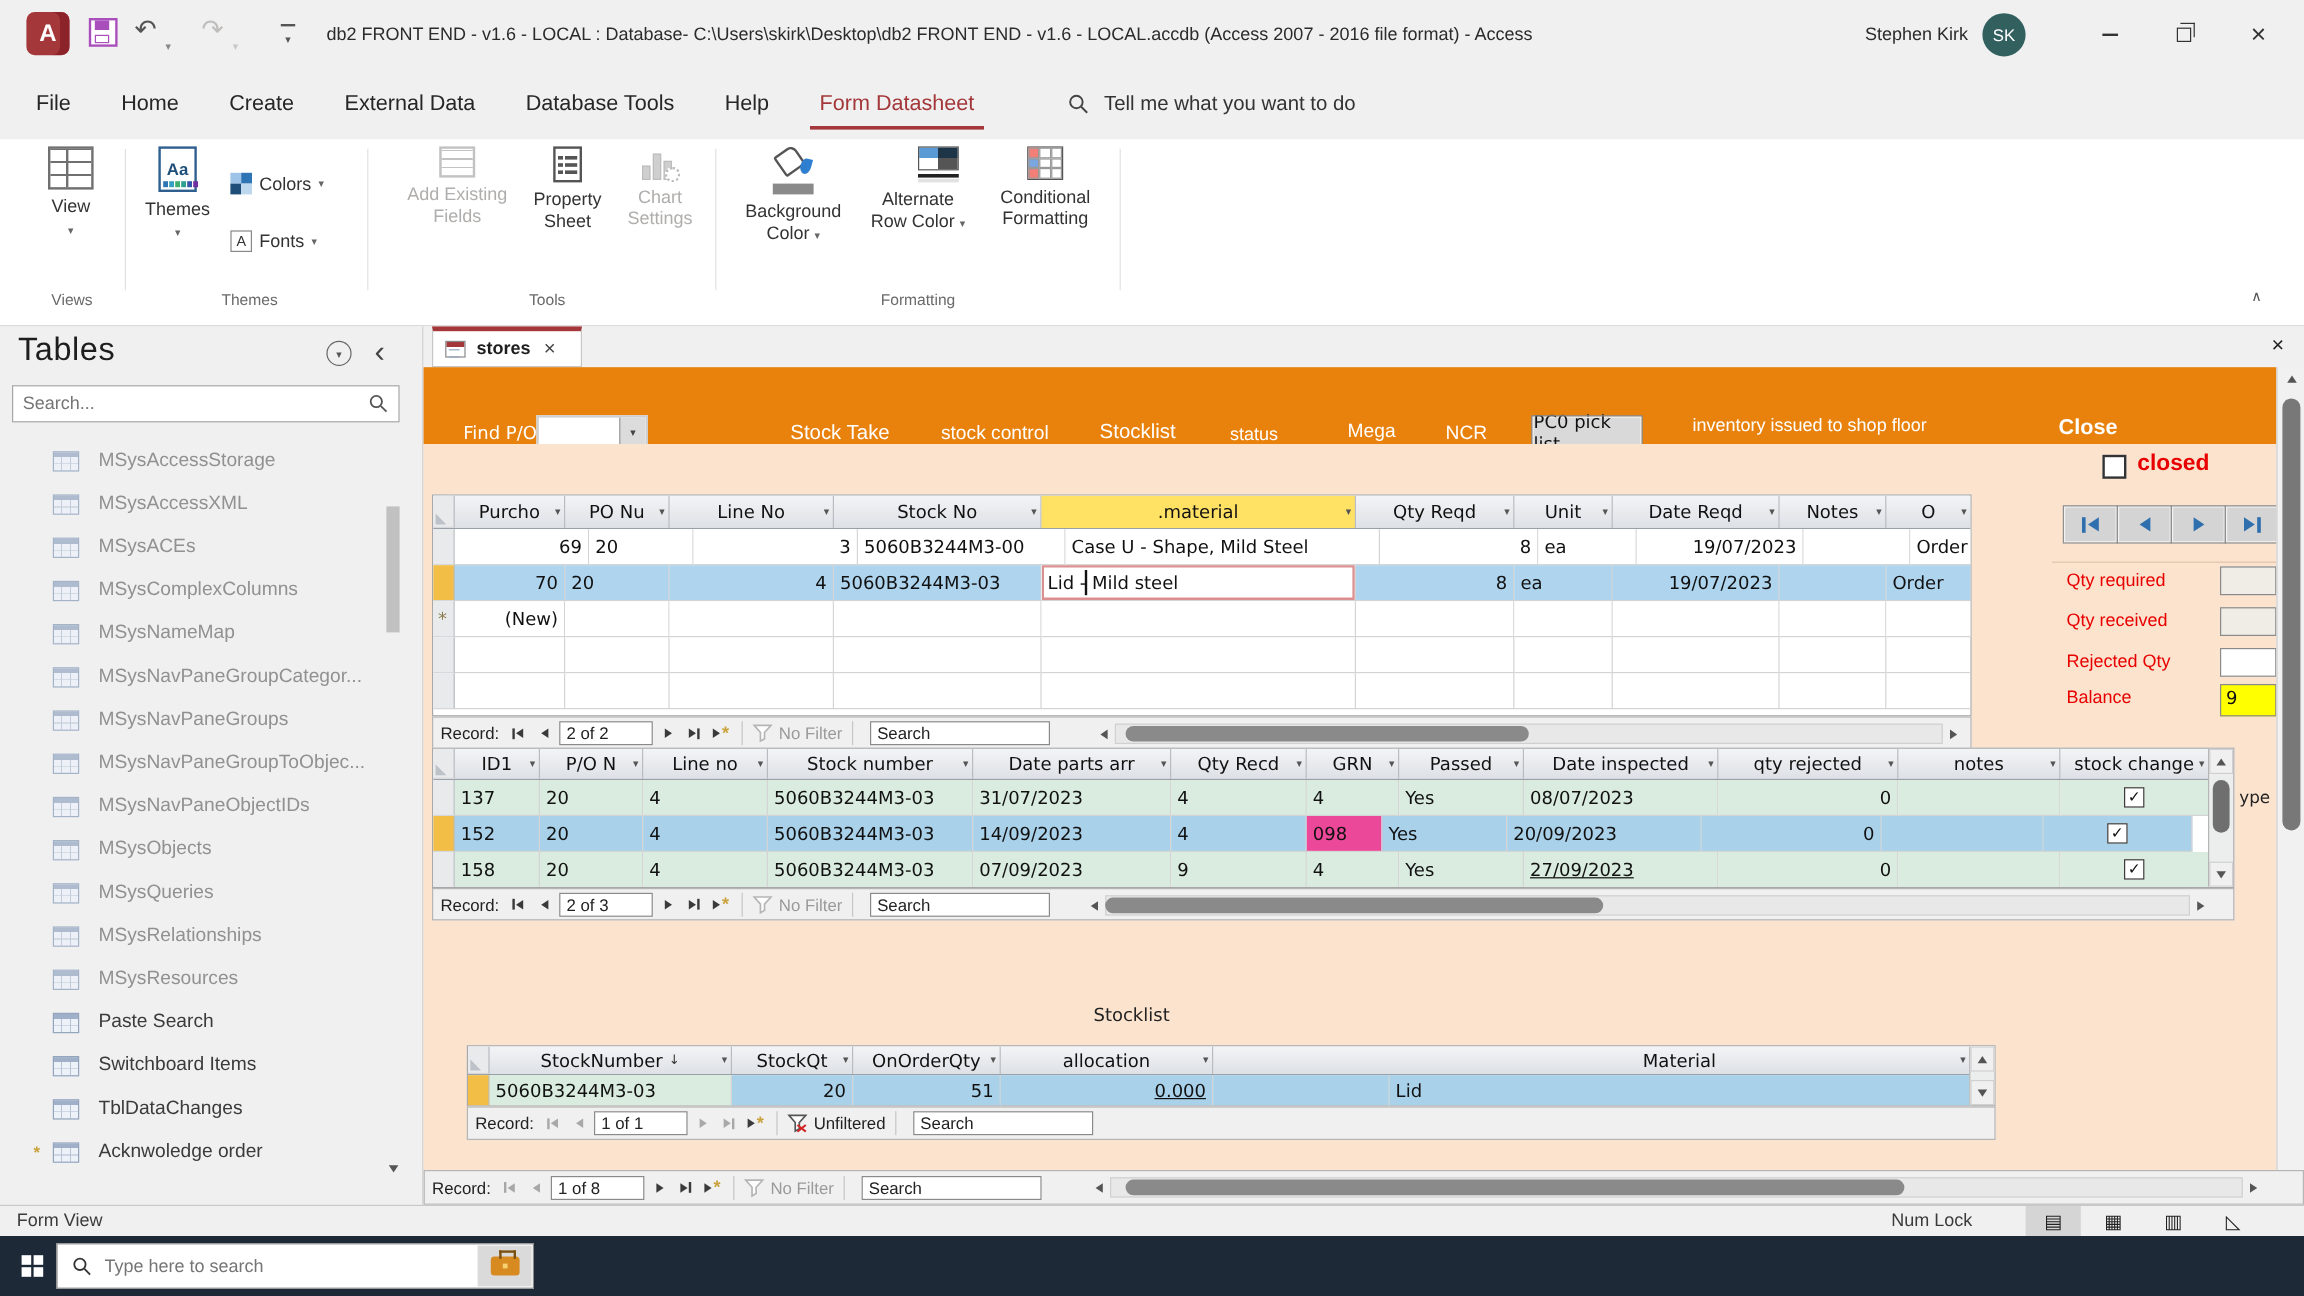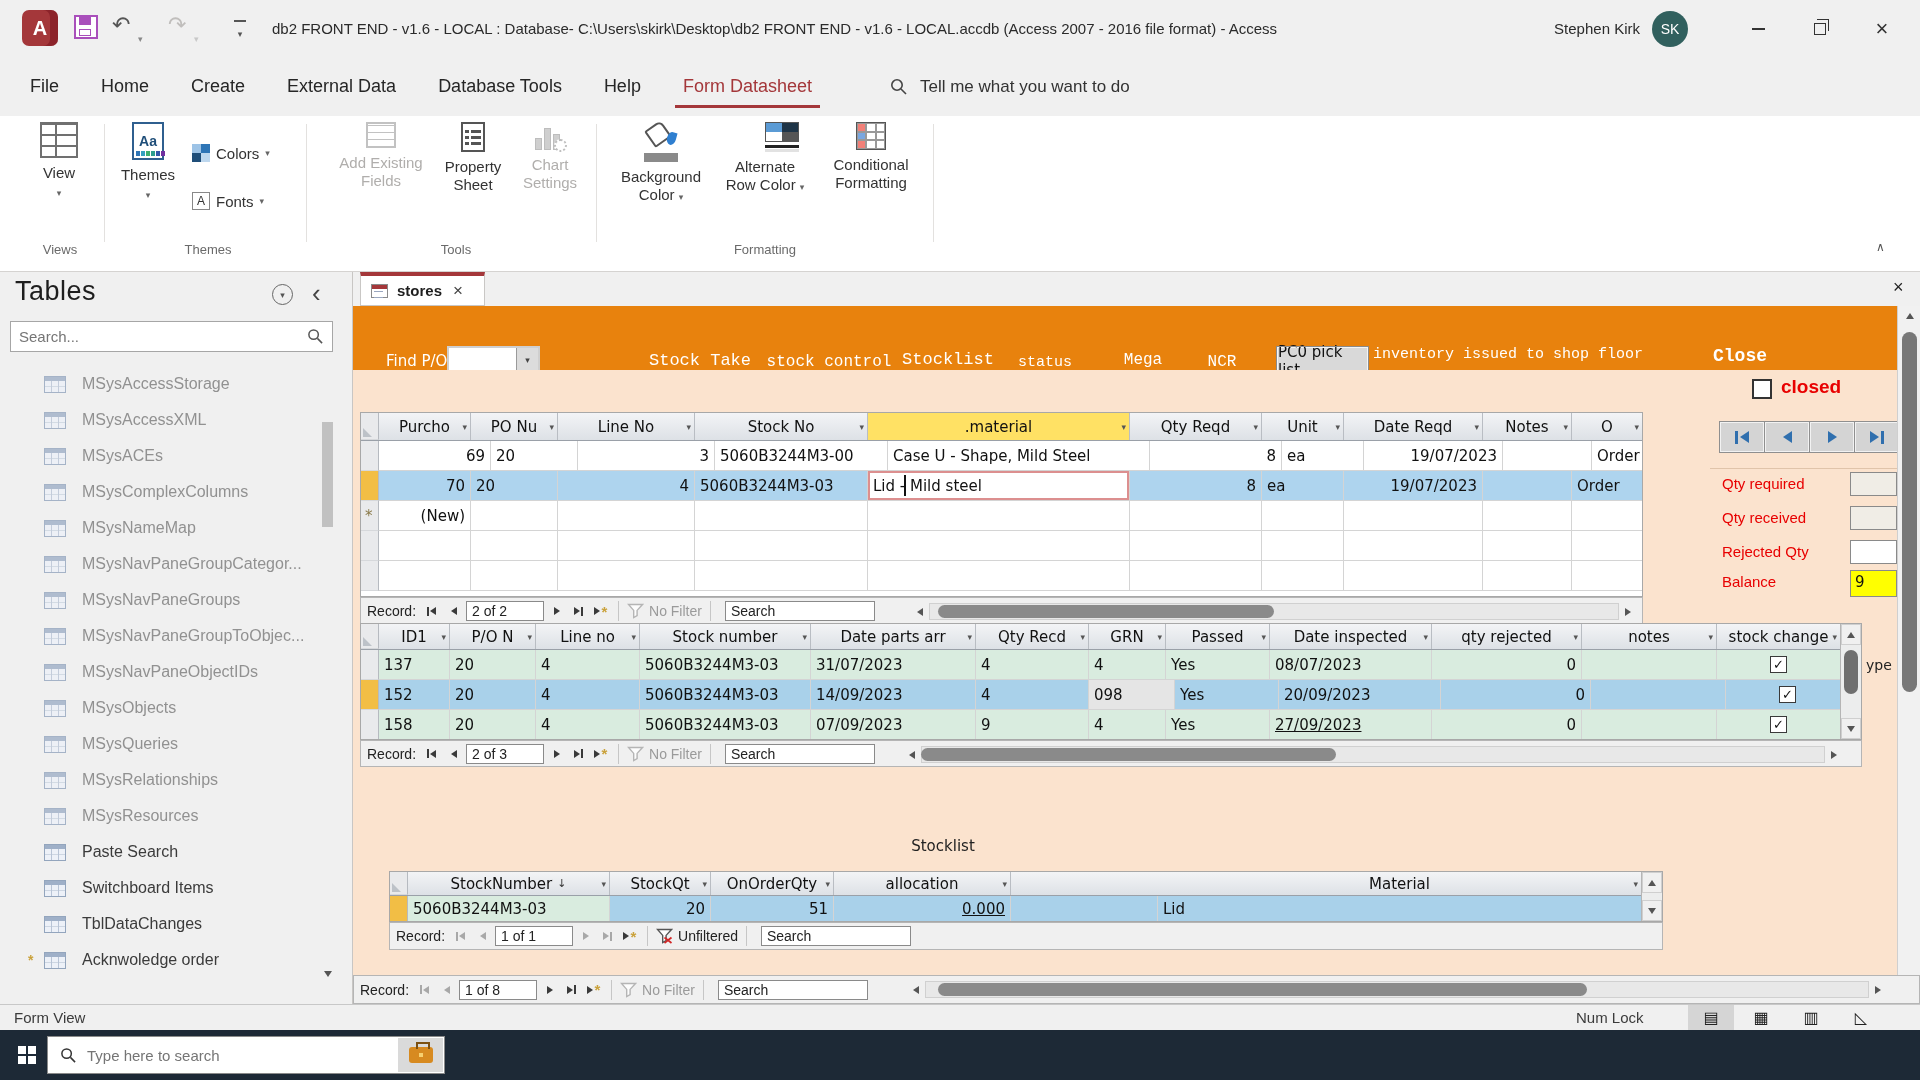--- a/index.html
+++ b/index.html
@@ -103,21 +103,21 @@
   #tabrow { position:absolute; left:0; top:0; width:1567px; height:34px; background:#f0f0f0; }
   #stores-tab { position:absolute; left:7px; top:0; width:125px; height:34px; background:#fff; border:1px solid #c9c7c5; border-top:4px solid #A4373A;
                 display:flex; align-items:center; padding-left:10px; gap:9px; }
   #stores-tab .tab-label { font-size:15px; font-weight:bold; color:#1e1e1e; }
   .form-ico { width:17px; height:14px; border:1px solid #8a8a8a; background:linear-gradient(#A4373A 0 4px, #fff 4px); position:relative; }
   .form-ico:after { content:''; position:absolute; left:2px; top:6px; width:9px; height:5px; border-top:1.5px solid #9aa7c0; border-bottom:1.5px solid #9aa7c0; }
   .tab-close { font-size:17px; color:#444; margin-left:2px; }
   #tabrow-close { position:absolute; left:1540px; top:5px; font-size:18px; color:#222; }
 
   #orangebar { position:absolute; left:0; top:34px; width:1544px; height:64px; background:#E8820D; }
-  .ob { position:absolute; transform:translateX(-50%); color:#fff; font-size:16px; white-space:nowrap; font-family:Liberation Mono, monospace; }
+  .ob { position:absolute; transform:translateX(-50%); color:#fff; font-size:16px; white-space:nowrap; font-family:Liberation Sans, sans-serif; }
   #ob-find { position:absolute; left:33px; top:46px; color:#fff; font-size:15px; font-family:"DejaVu Sans",sans-serif; }
   #ob-combo { position:absolute; left:94px; top:40px; width:93px; height:27px; background:#fff; border:2px solid #cfcfcf; }
   #ob-combo .cbtn { position:absolute; right:0; top:0; width:22px; height:23px; background:#dcdcdc; border-left:1px solid #9a9a9a;
                     display:flex; align-items:center; justify-content:center; font-size:9px; color:#444; }
   #ob-pc0 { position:absolute; left:924px; top:41px; width:91px; height:28px; background:#d9d9d9; border:1px solid #f5f5f5; outline:1px solid #8a8a8a;
             display:flex; align-items:center; justify-content:center; font-size:15px; color:#111; font-family:"DejaVu Sans",sans-serif; }
   #peach { position:absolute; left:0; top:98px; width:1544px; height:605px; background:#FBE3CE; }
 
   
   #form-vscroll { position:absolute; left:1544px; top:34px; width:23px; height:669px; background:#f1f1f1; border-left:1px solid #cfcfcf; }
@@ -725,21 +725,21 @@
           </div>
         </div>
         <div class="ds-r">
           <div class="ds-sel" style="background: rgb(242, 190, 69);"></div>
           <div class="ds-c" style="width: 71px; background: rgb(169, 209, 234);">152</div>
           <div class="ds-c" style="width: 86px; background: rgb(169, 209, 234);">20</div>
           <div class="ds-c" style="width: 104px; background: rgb(169, 209, 234);">4</div>
           <div class="ds-c" style="width: 171px; background: rgb(169, 209, 234);">5060B3244M3-03</div>
           <div class="ds-c" style="width: 165px; background: rgb(169, 209, 234);">14/09/2023</div>
           <div class="ds-c" style="width: 113px; background: rgb(169, 209, 234);">4</div>
-          <div class="ds-c" style="width: 86px; background: #e5e5e5;">098</div>
+          <div class="ds-c" style="width: 63px; background: #ec4899;">098</div>
           <div class="ds-c" style="width: 104px; background: rgb(169, 209, 234);">Yes</div>
           <div class="ds-c" style="width: 162px; background: rgb(169, 209, 234);">20/09/2023</div>
           <div class="ds-c" style="width: 150px; justify-content: flex-end; background: rgb(169, 209, 234);">0</div>
           <div class="ds-c" style="width: 135px; background: rgb(169, 209, 234);"></div>
           <div class="ds-c" style="width: 124px; justify-content: center; background: rgb(169, 209, 234);">
             <div class="chk">✓</div>
           </div>
         </div>
         <div class="ds-r">
           <div class="ds-sel"></div>

